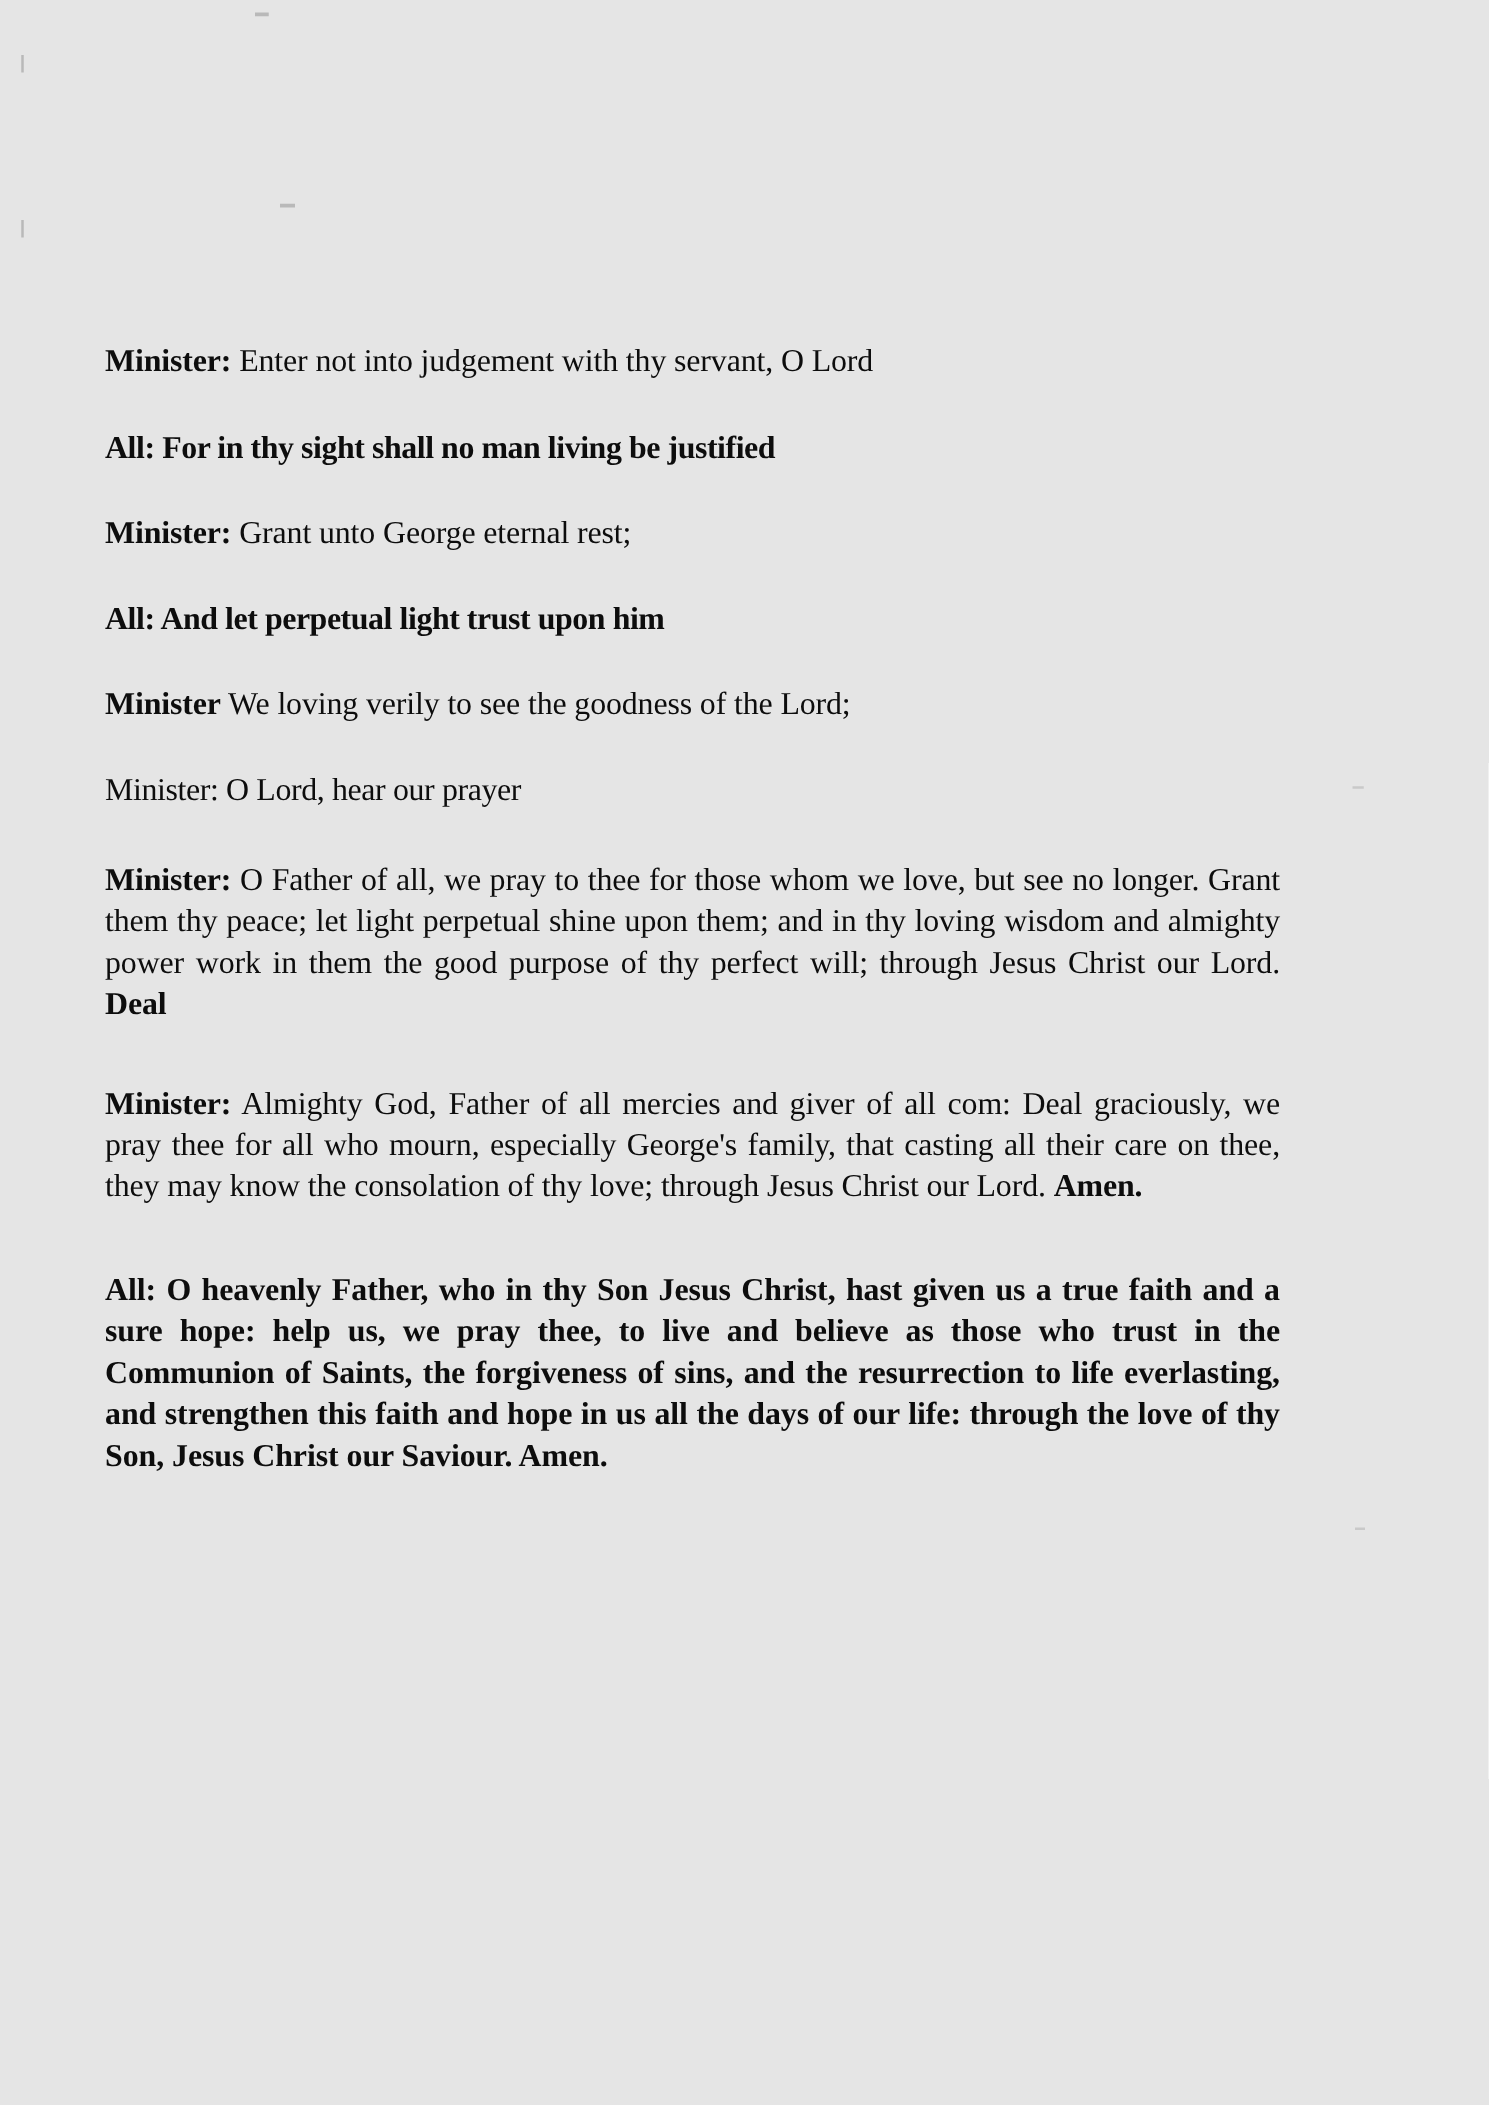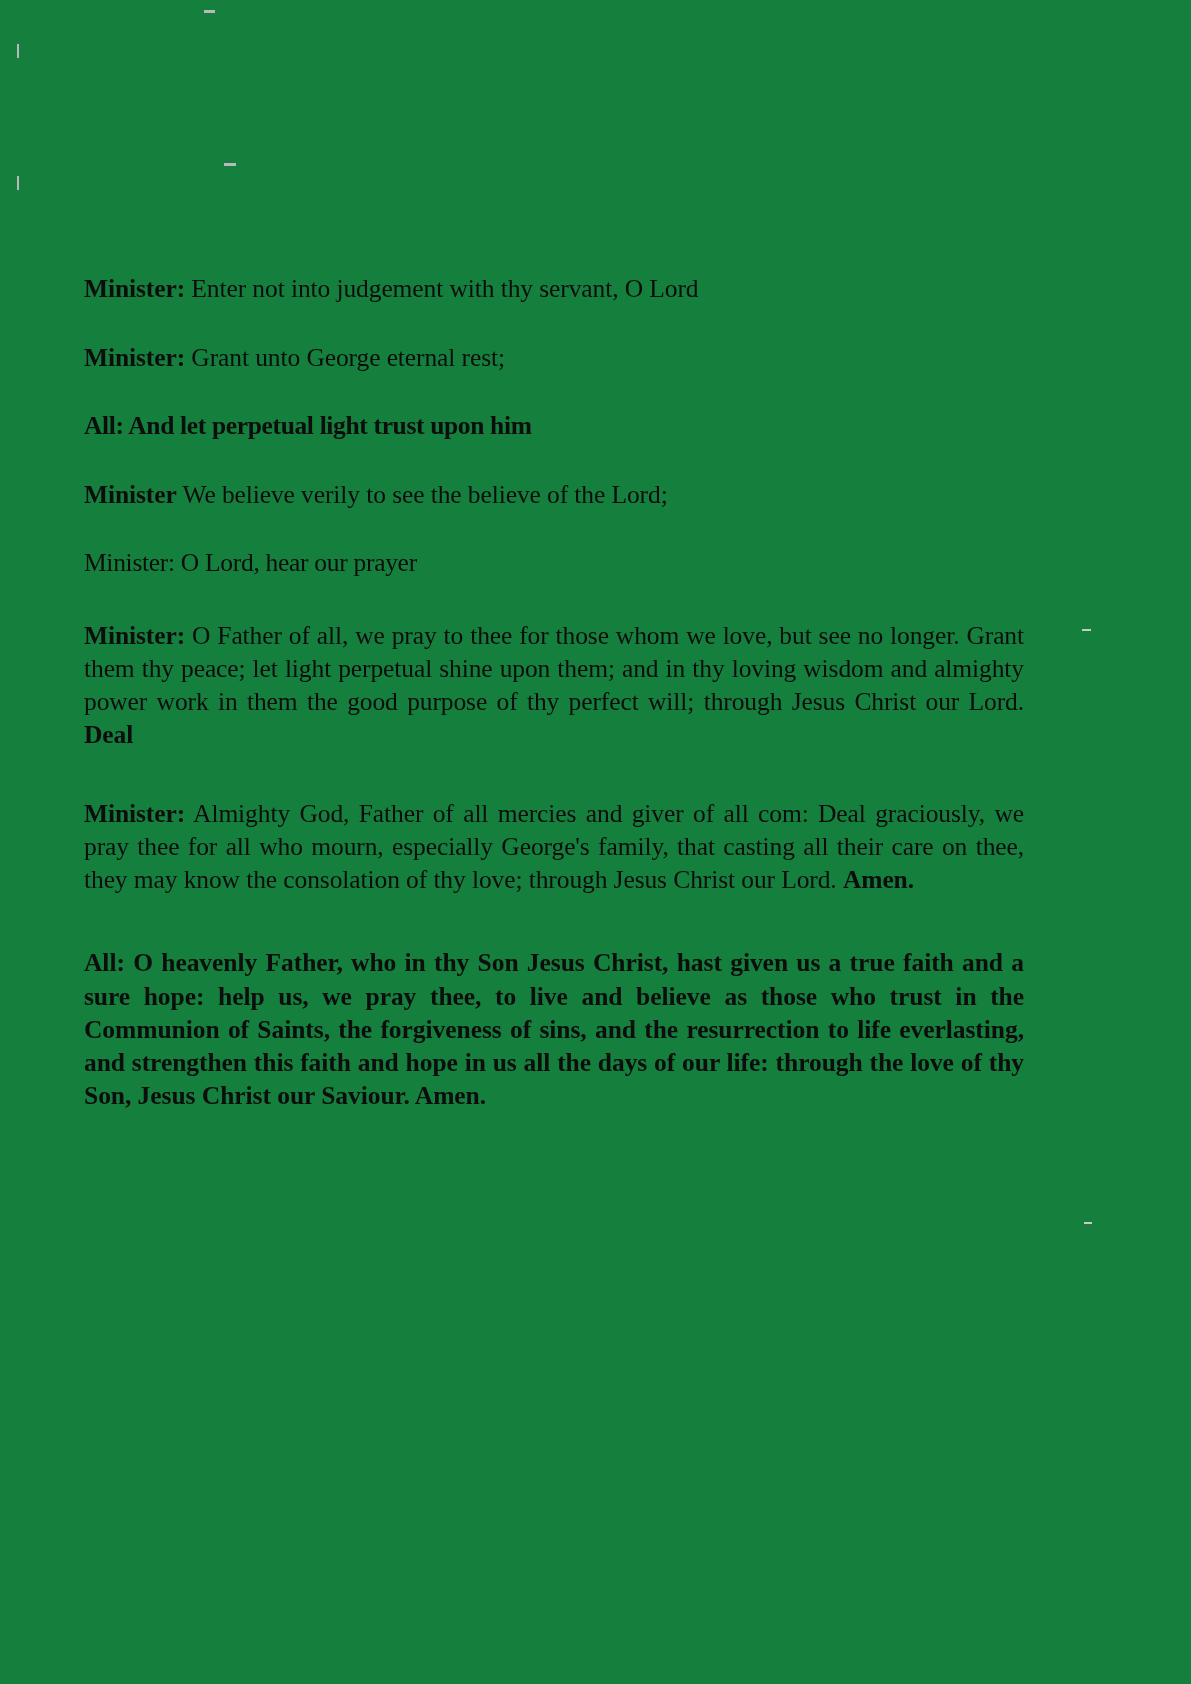--- a/index.html
+++ b/index.html
@@ -5,21 +5,21 @@
 <style>
   html, body {
     margin: 0;
     padding: 0;
     background: #ffffff;
   }
   .page {
     position: relative;
     width: 1191px;
     height: 1684px;
-    background: #15803d;
+    background: #e5e5e5;
     overflow: hidden;
     font-family: "Liberation Serif", "DejaVu Serif", serif;
     color: #0d0d0d;
   }
 
   
   .scan-mark {
     position: absolute;
     background: #b9b9b9;
   }
@@ -87,26 +87,27 @@
   <div class="scan-mark m2"></div>
   <div class="scan-mark m3"></div>
   <div class="scan-mark m4"></div>
   <div class="scan-mark m5"></div>
   <div class="scan-mark m6"></div>
 
   <div class="content">
 
     <p class="line"><span class="lbl">Minister:</span><span> Enter not into judgement with thy servant, O Lord</span></p>
 
+    <p class="line all"><span>All:</span><span> For in thy sight shall no man living be justified</span></p>
 
     <p class="line"><span class="lbl">Minister:</span><span> Grant unto George eternal rest;</span></p>
 
     <p class="line all"><span>All:</span><span> And let perpetual light trust upon him</span></p>
 
-    <p class="line"><span class="lbl">Minister</span><span> We believe verily to see the believe of the Lord;</span></p>
+    <p class="line"><span class="lbl">Minister</span><span> We loving verily to see the goodness of the Lord;</span></p>
 
 
     <p class="line plain"><span>Minister:</span><span> O Lord, hear our prayer</span></p>
 
 
     <p class="para gap-lg"><span class="lbl">Minister:</span><span>  O Father of all, we pray to thee for those whom we love, but see no longer. Grant them thy peace; let light perpetual shine upon them; and in thy loving wisdom and almighty power work in them the good purpose of thy perfect will; through Jesus Christ our Lord. </span><span class="amen">Deal</span></p>
 
     <p class="para gap-xl"><span class="lbl">Minister:</span><span> Almighty God, Father of all mercies and giver of all com: Deal graciously, we pray thee for all who mourn, especially George's family, that casting all their care on thee, they may know the consolation of thy love; through Jesus Christ our Lord. </span><span class="amen">Amen.</span></p>
 
     <p class="para bold-all gap-xl"><span>All:</span><span> O heavenly Father, who in thy Son Jesus Christ, hast given us a true faith and a sure hope: help us, we pray thee, to live and believe as those who trust in the Communion of Saints, the forgiveness of sins, and the resurrection to life everlasting, and strengthen this faith and hope in us all the days of our life: through the love of thy Son, Jesus Christ our Saviour. Amen.</span></p>

